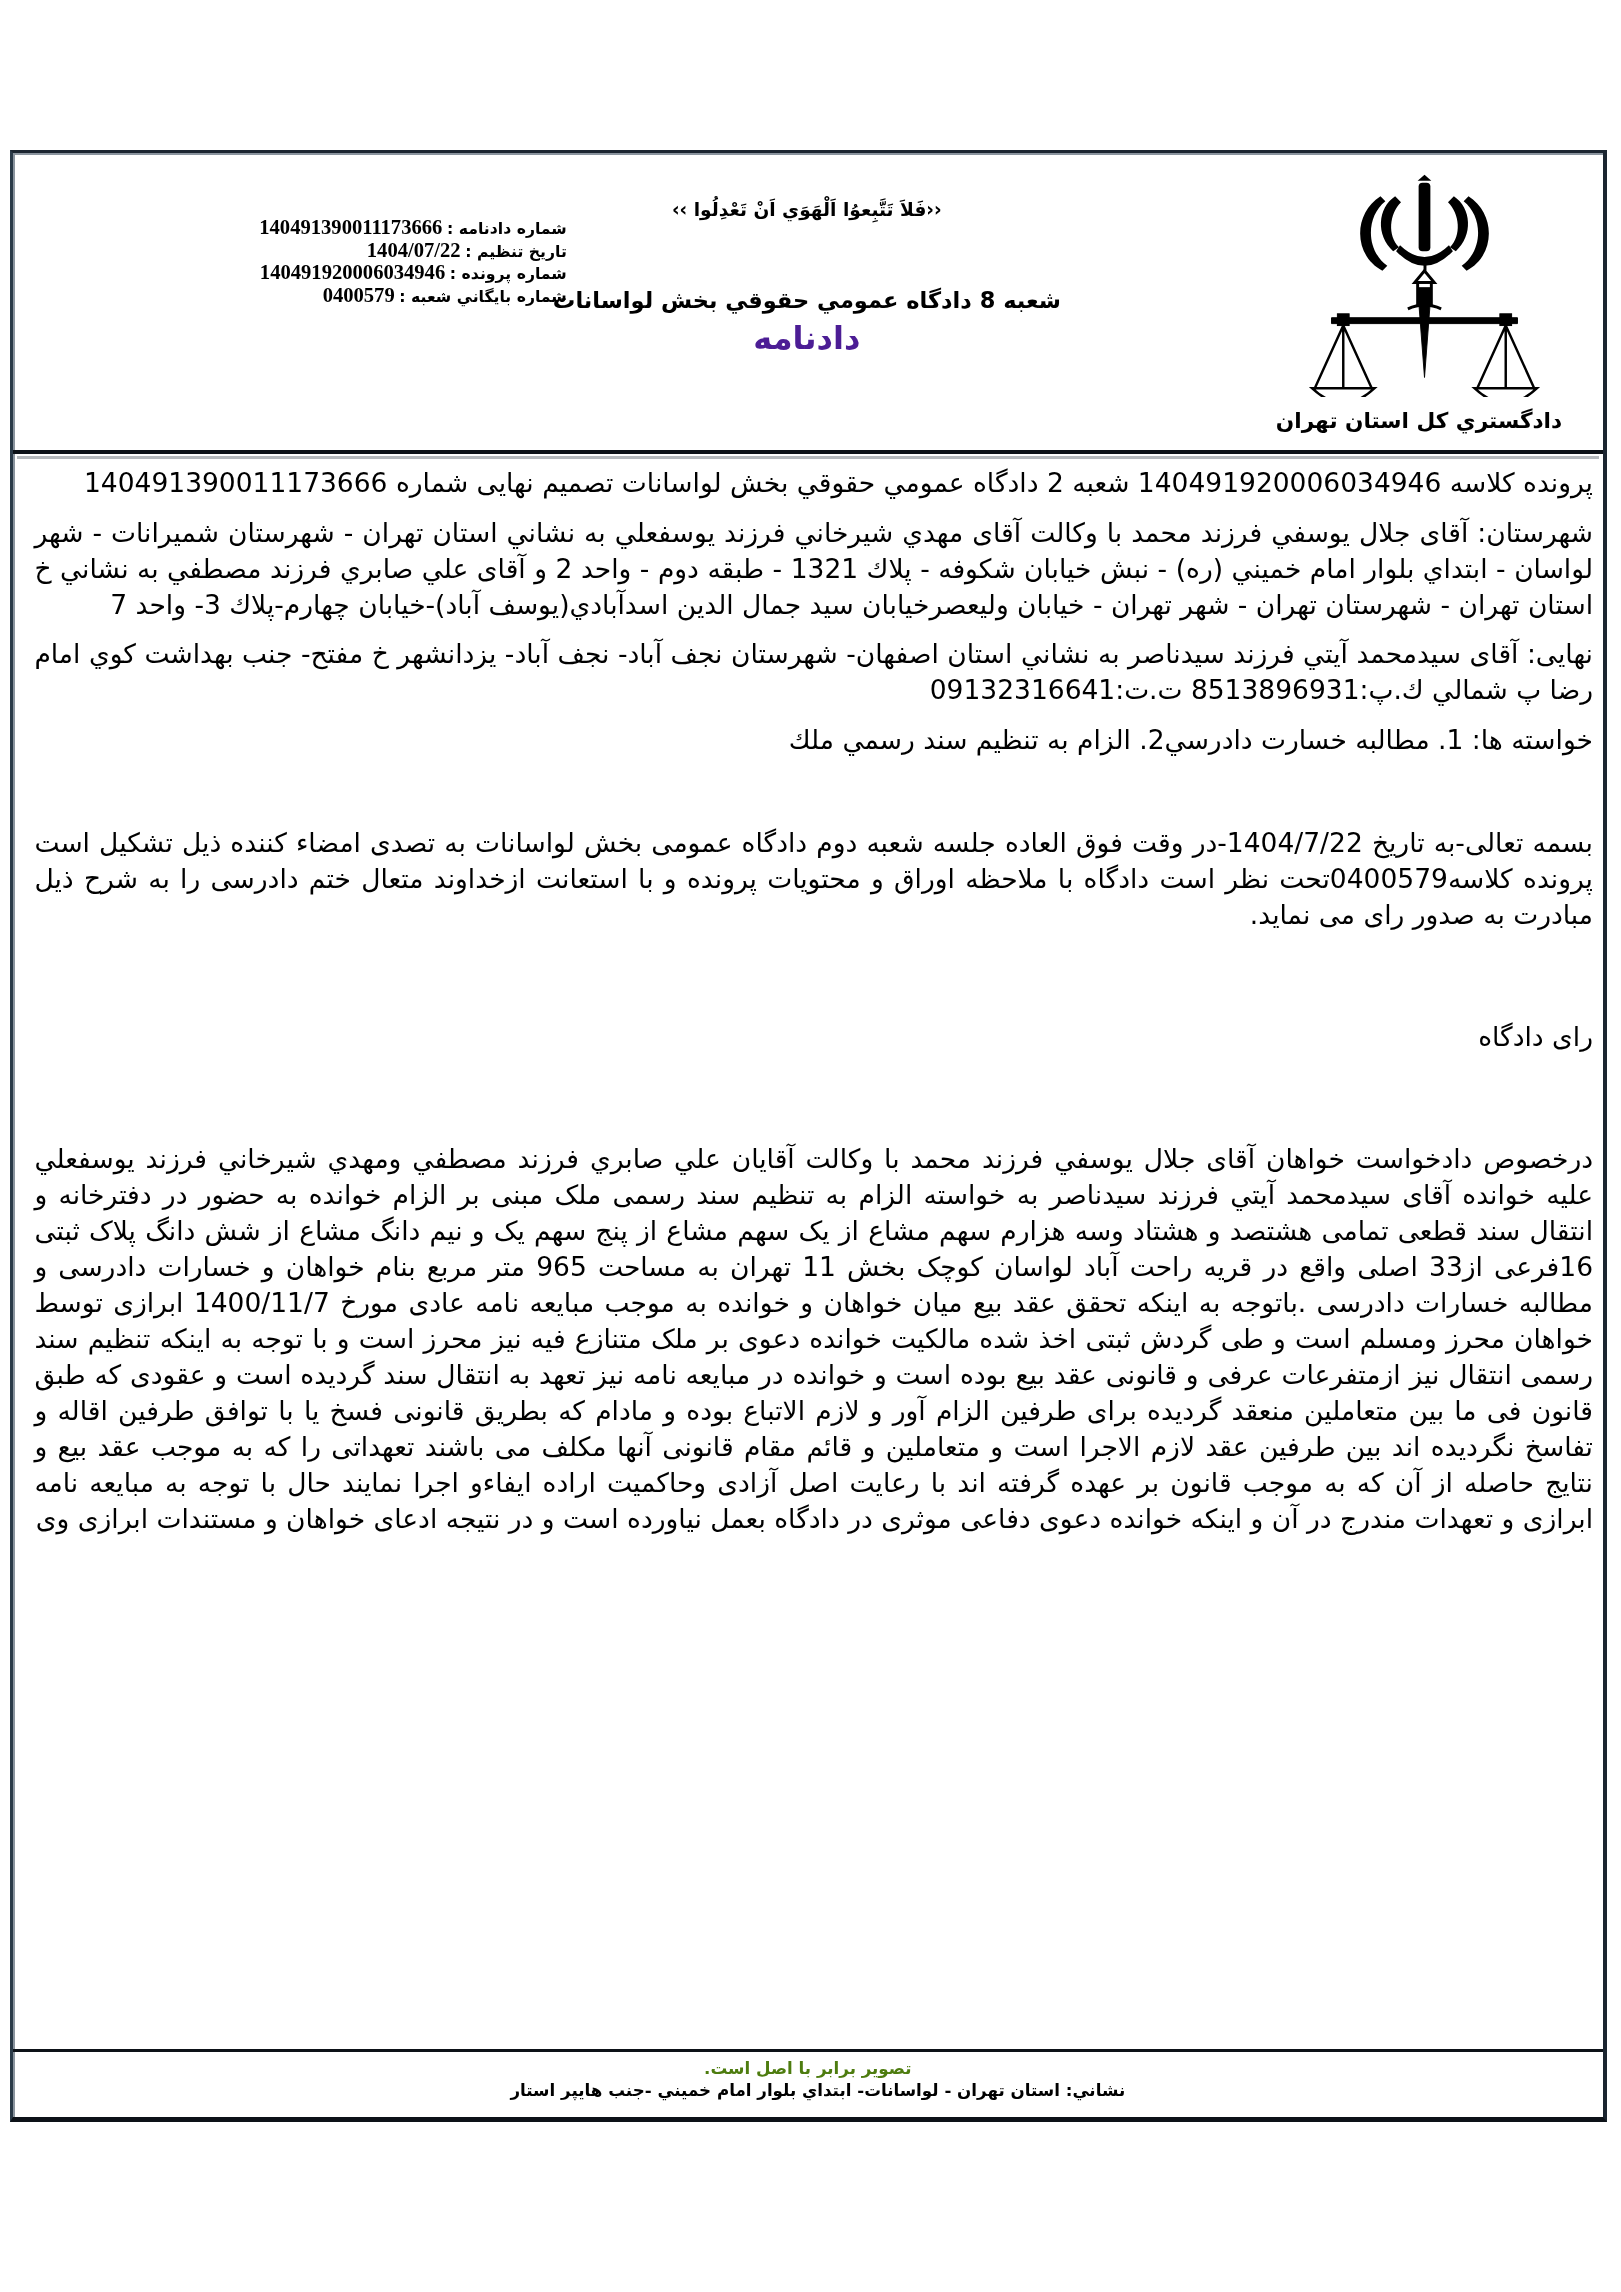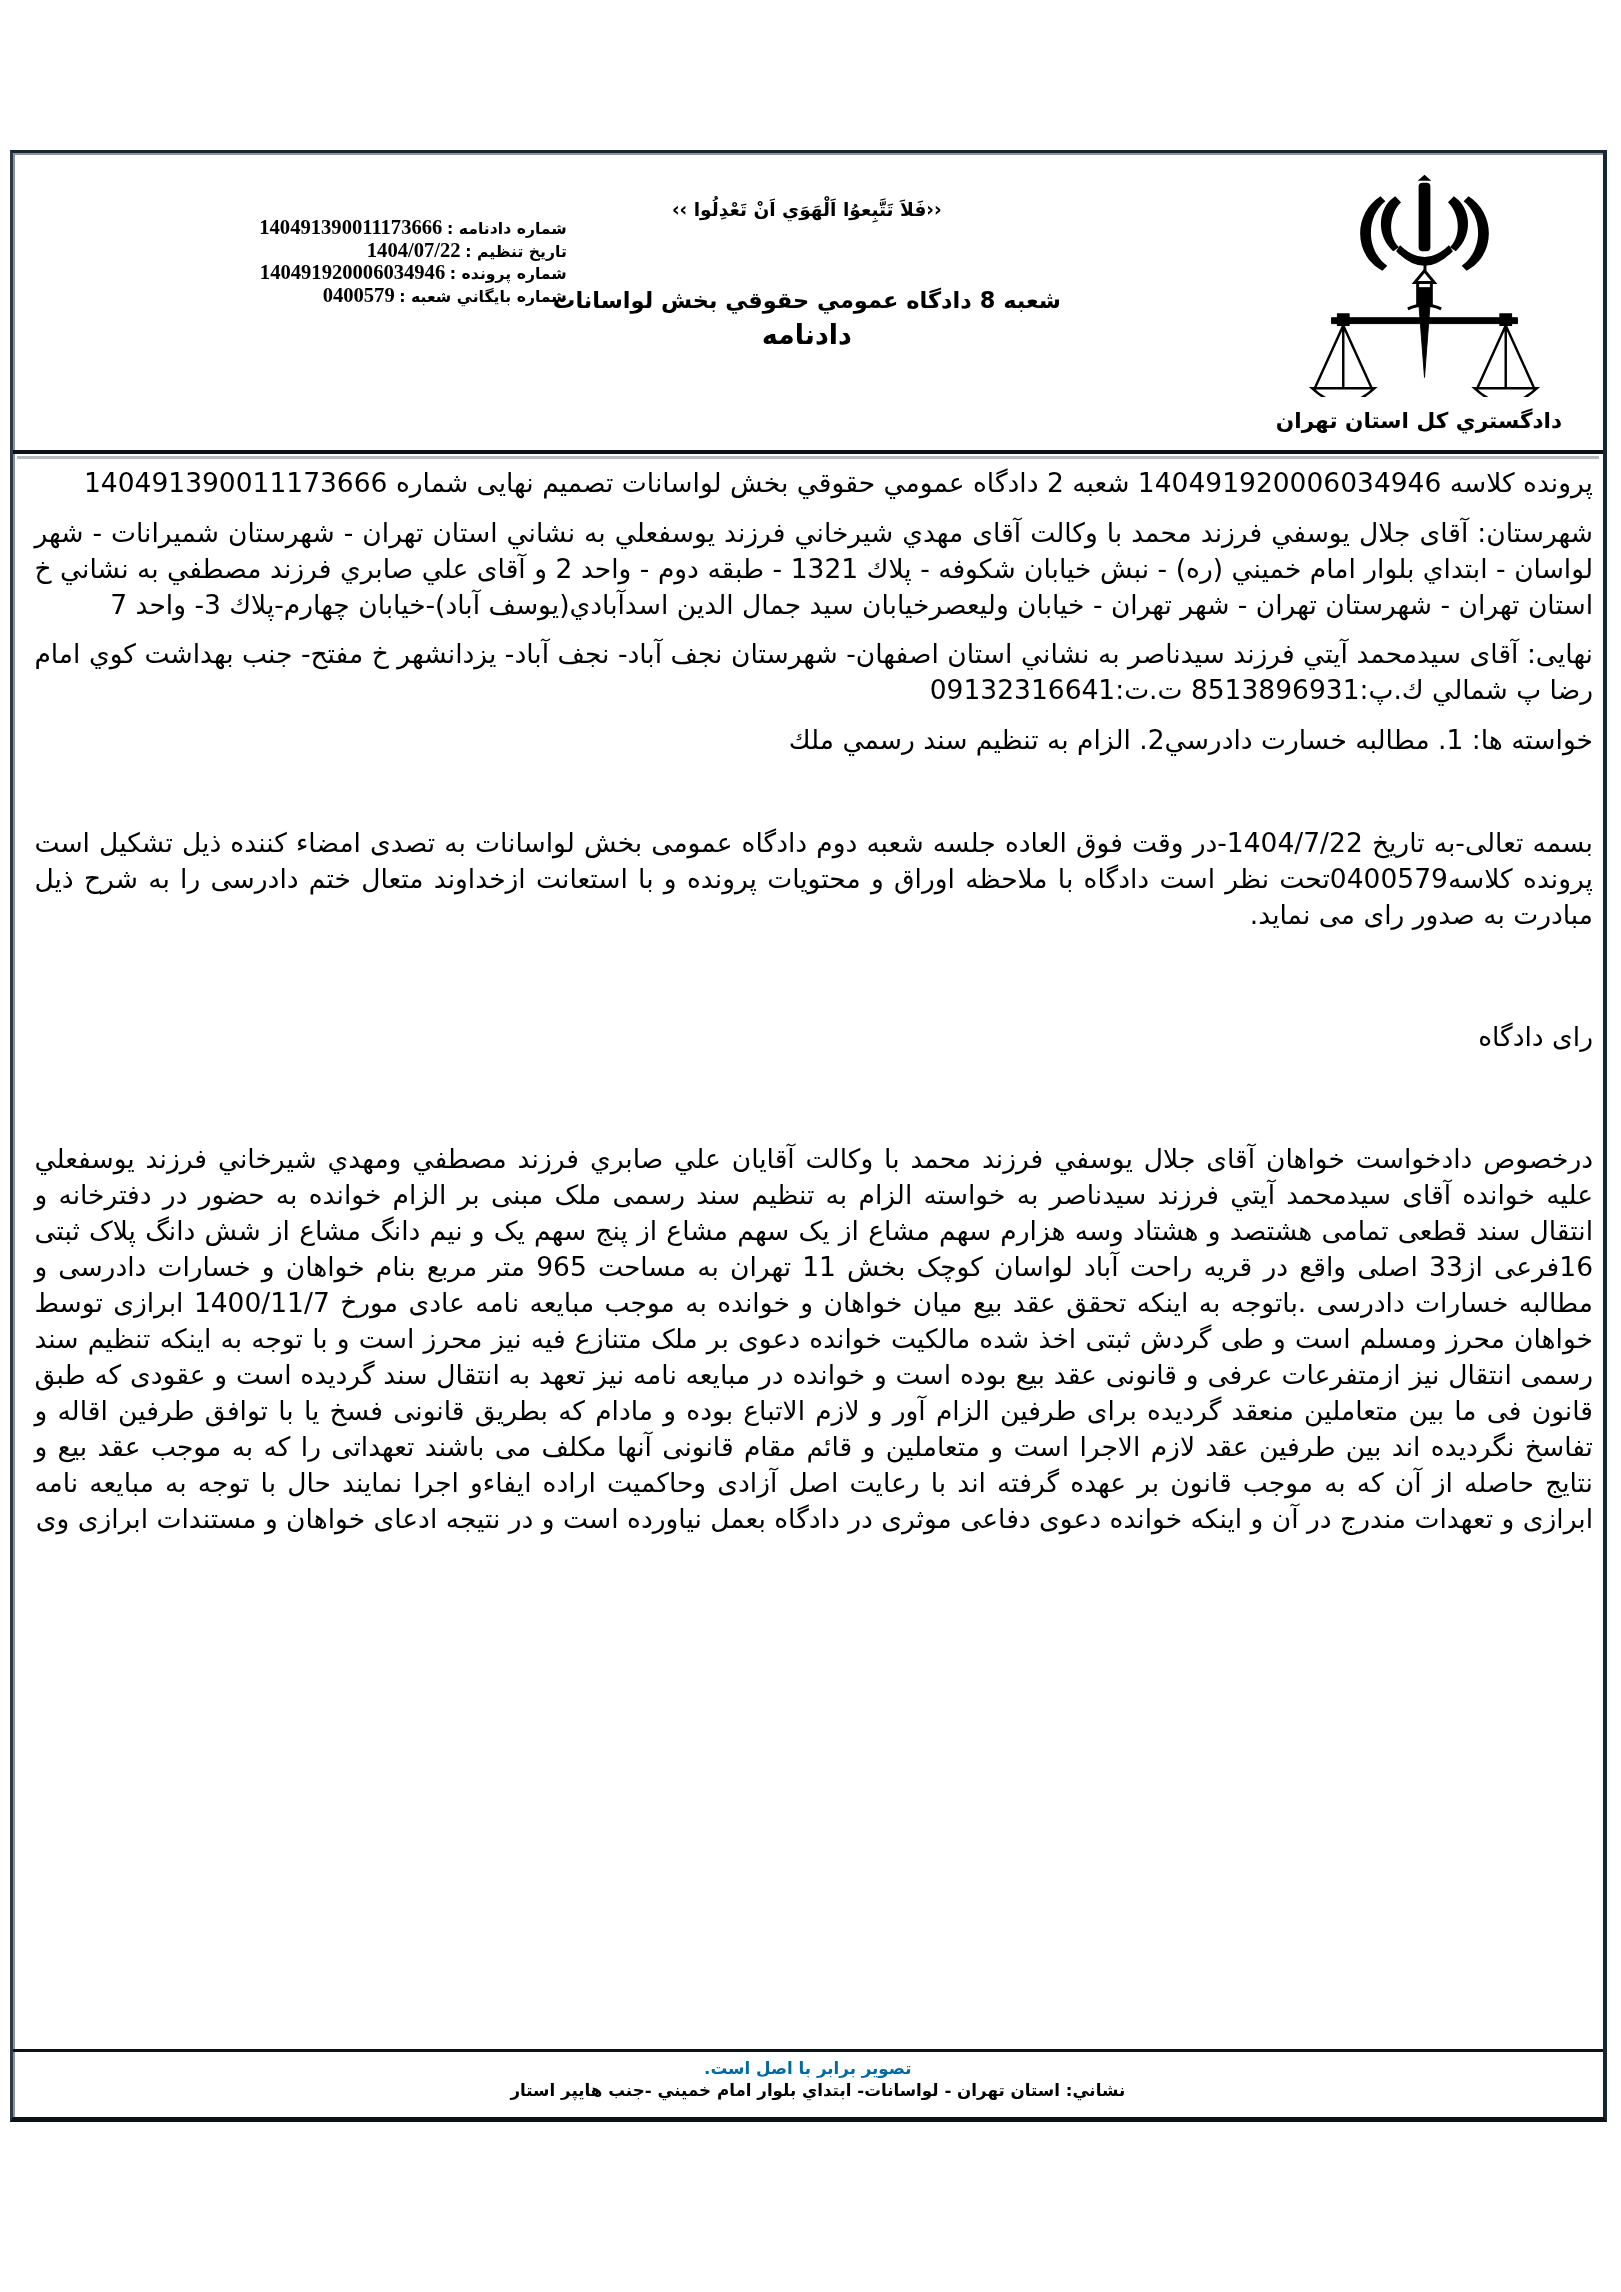--- a/index.html
+++ b/index.html
@@ -30,21 +30,21 @@
     .emblem-block svg { display: block; margin: 0 auto; }
     .judiciary-name {
       position: absolute; bottom: 7.8px; right: 9.8px; left: 0;
       font-size: 21.6px; font-weight: bold; text-align: center; white-space: nowrap;
     }
     .center-block {
       position: absolute; left: 441px; width: 706px; top: 39px; text-align: center;
     }
     .quran-verse { font-size: 18.6px; font-weight: bold; margin-top: 7px; }
     .court-branch { font-size: 22.5px; font-weight: bold; margin-top: 67px; }
-    .doc-title { font-size: 27px; font-weight: bold; color: #000000; margin-top: 5.9px; }
+    .doc-title { font-size: 32px; font-weight: bold; color: #4c1d95; margin-top: 5.9px; }
     .meta-block {
       position: absolute; left: 142px; top: 64px; width: 412px; direction: rtl; text-align: right;
       font-family: "Liberation Serif", "DejaVu Serif", serif;
     }
     .meta-row { font-size: 18.6px; font-weight: bold; line-height: 21.6px; white-space: nowrap; }
     .meta-row .lbl { font-family: "DejaVu Sans", sans-serif; font-size: 15.7px; }
     .meta-row .val { font-size: 20.6px; }
 
     
     .body-text {
@@ -58,21 +58,21 @@
     .gap-s { height: 13.7px; }
     .gap-m { height: 67px; }
     .gap-l { height: 86px; }
     .verdict-heading { font-size: 26.5px; margin: 0; }
 
     
     .footer {
       position: absolute; left: 0; right: 0; bottom: 0; height: 65px;
       border-top: 3.9px solid #0d1218; text-align: center;
     }
-    .certified { font-size: 16.7px; font-weight: bold; color: #0369a1; margin-top: 5.9px; }
+    .certified { font-size: 16.7px; font-weight: bold; color: #4d7c0f; margin-top: 5.9px; }
     .address { font-size: 16.7px; font-weight: bold; margin-top: 2px; padding-left: 20px; }
   </style>
 </head>
 <body>
 
 <div class="page-frame">
 
   <div class="header">
 
     <div class="emblem-block">

